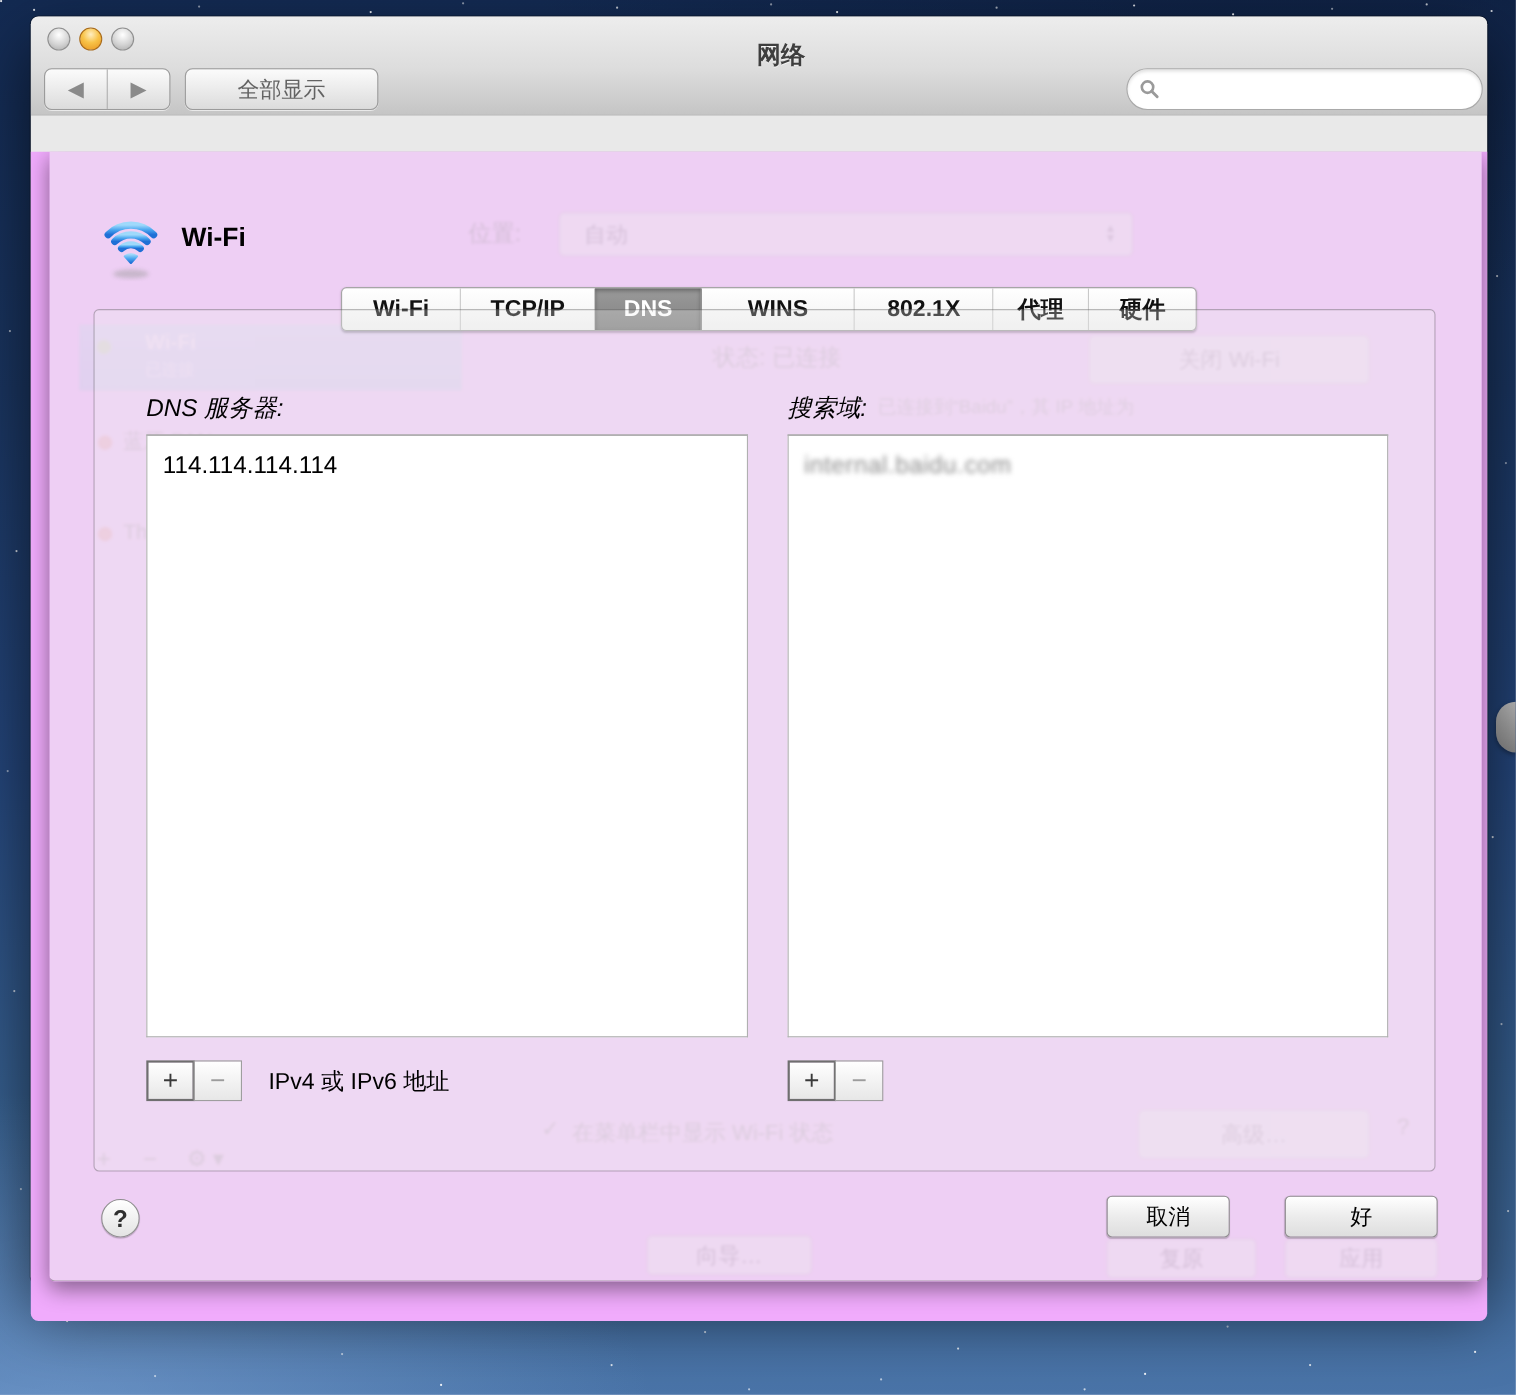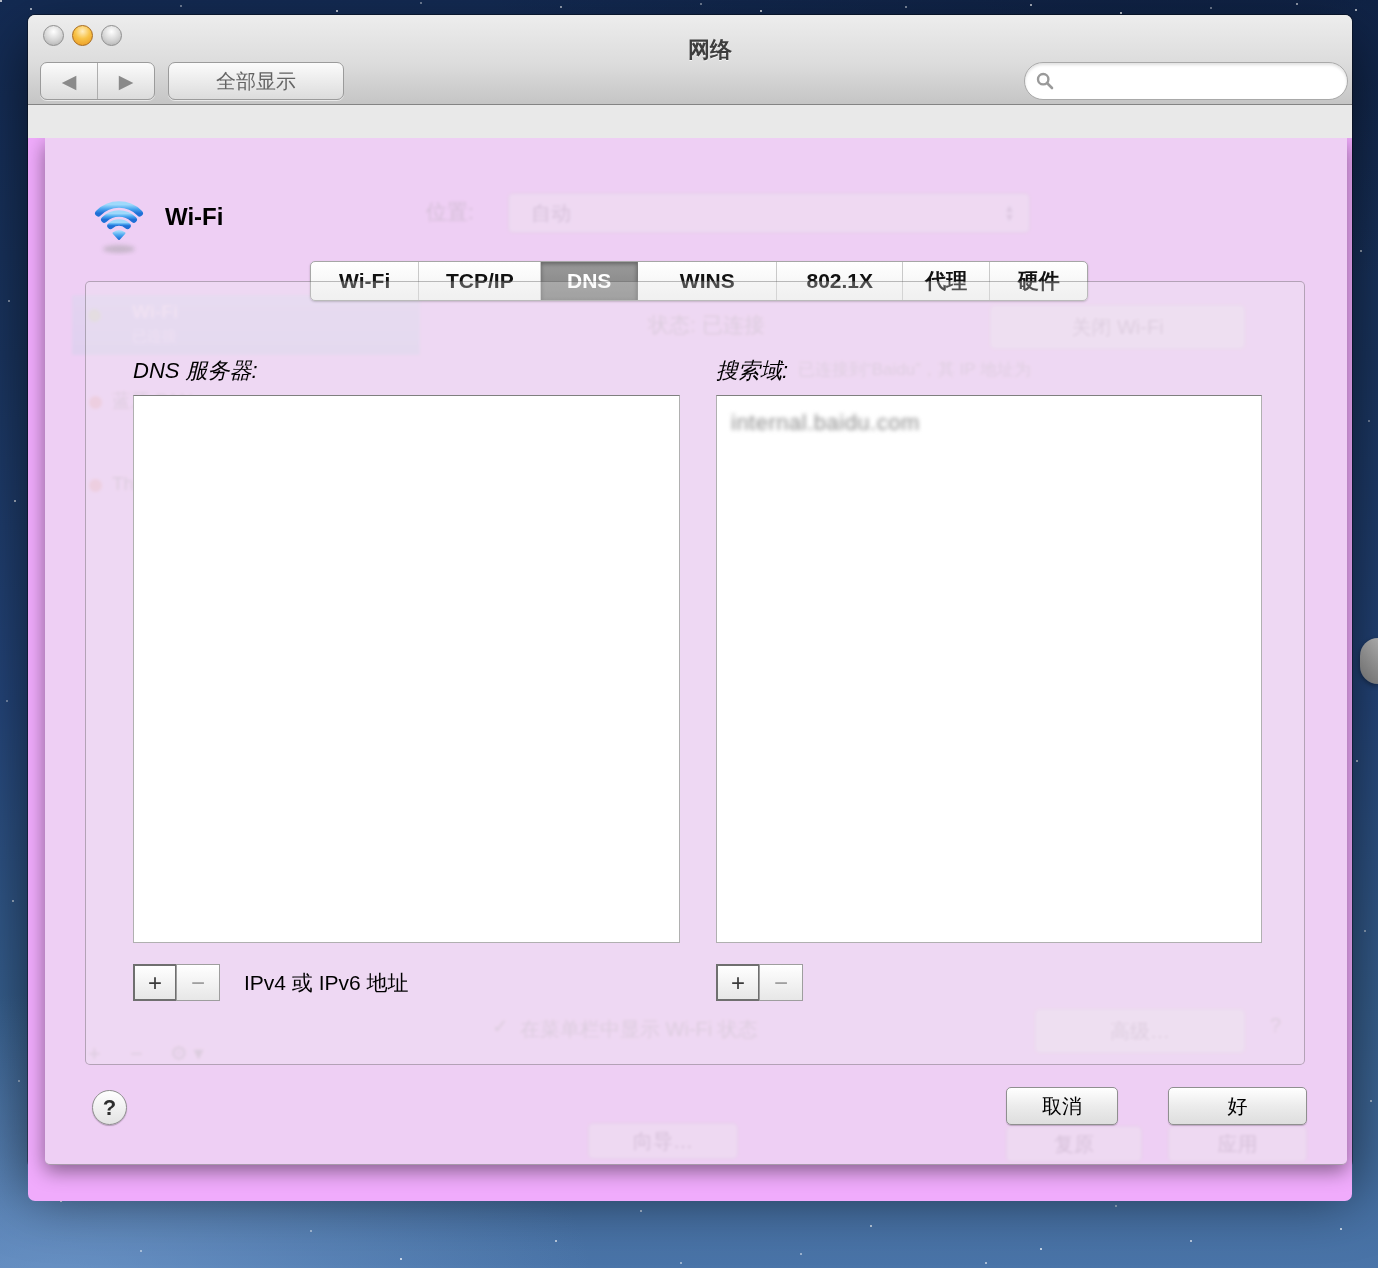--- a/index.html
+++ b/index.html
@@ -223,20 +223,21 @@
         <div class="tabseg" style="width:90px;">代理</div>
         <div class="tabseg" style="width:100px;">硬件</div>
       </div>
 
       <div class="tabbox"></div>
 
       <div class="field-label" style="left:88px; top:218px;">DNS 服务器:</div>
       <div class="field-label" style="left:671px; top:218px;">搜索域:</div>
 
       <div class="listbox" style="left:88px; top:257px;">
+        <div class="list-item">114.114.114.114</div>
       </div>
       <div class="listbox" style="left:671px; top:257px; width:546px;">
         <div class="list-item blurred">internal.baidu.com</div>
       </div>
 
       <div class="pmgroup" style="left:88px; top:826px;">
         <div class="pmbtn first">+</div>
         <div class="pmbtn minus">−</div>
       </div>
       <div class="hint" style="left:199px; top:831px;">IPv4 或 IPv6 地址</div>

